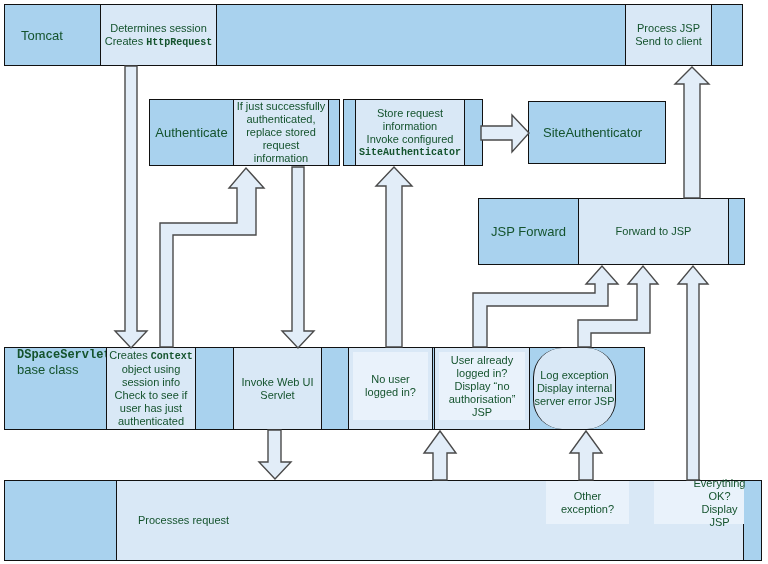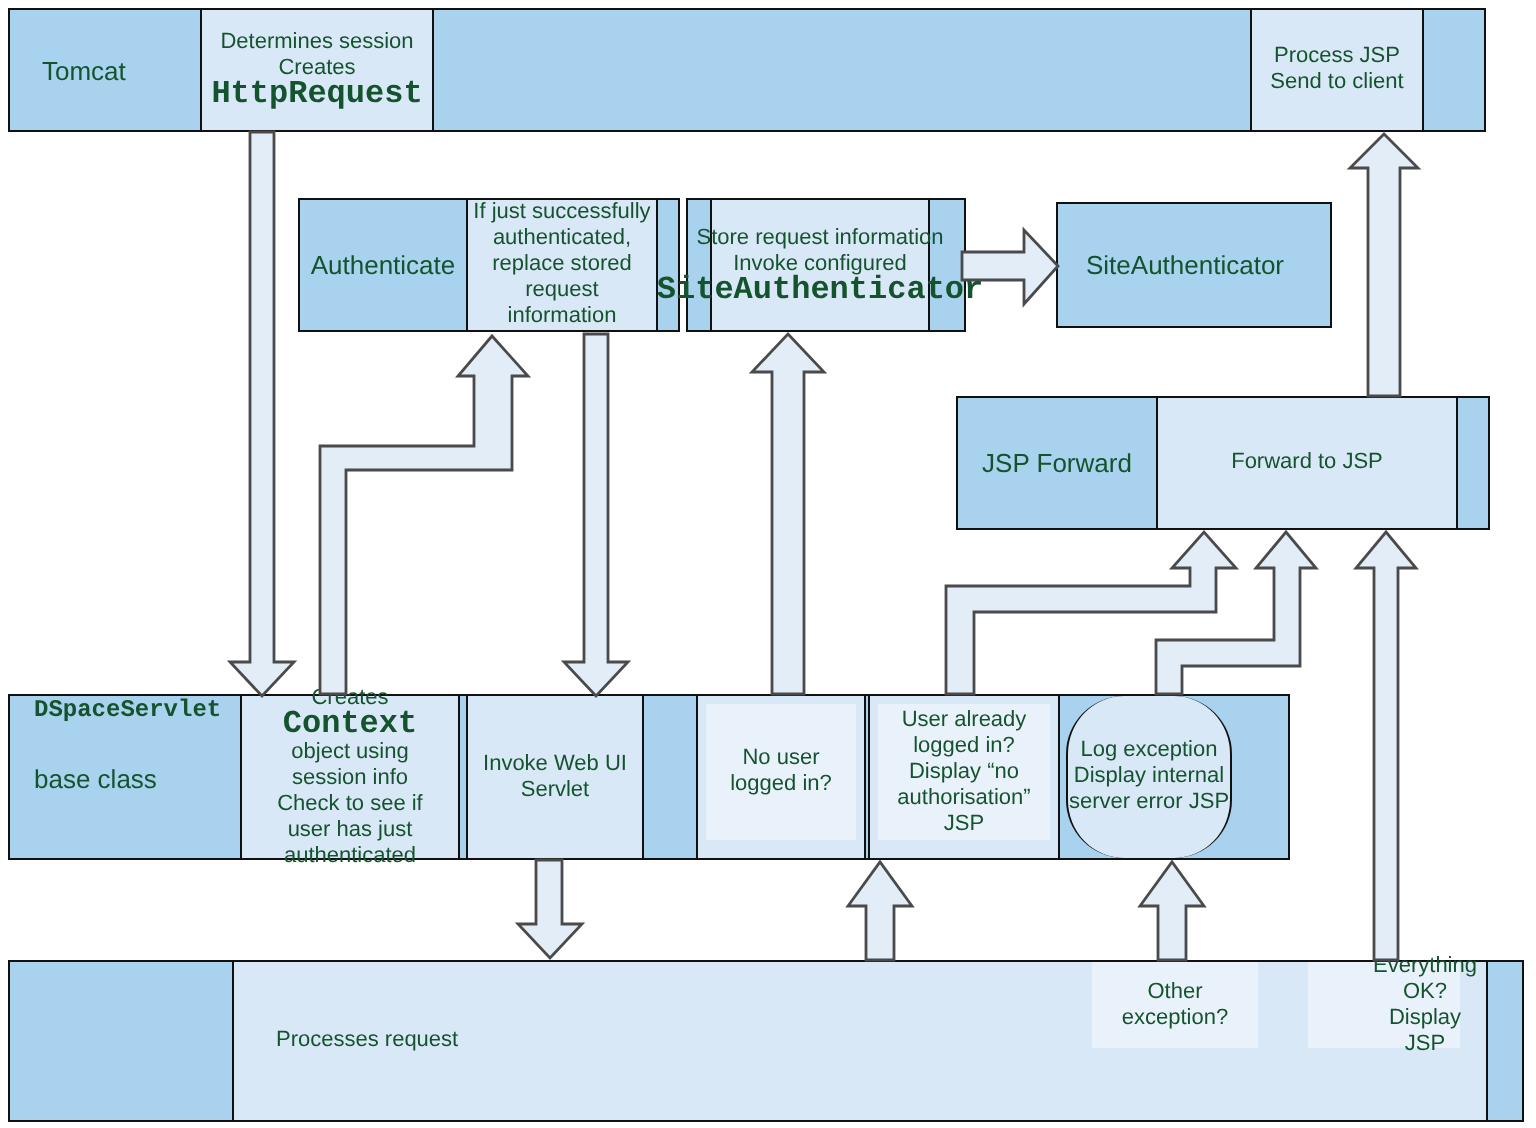--- a/index.html
+++ b/index.html
@@ -16,30 +16,30 @@
     font-family:"Liberation Sans",sans-serif;color:#14532d;overflow:hidden;
   }
   .bar{position:absolute;background:var(--dark-blue);border:1px solid var(--border);box-sizing:border-box;}
   .seg{position:absolute;top:0;bottom:0;background:var(--light-blue);
        border-left:1px solid var(--border);border-right:1px solid var(--border);
        display:flex;align-items:center;justify-content:center;box-sizing:border-box;}
   .comp-label{position:absolute;top:0;bottom:0;display:flex;align-items:center;font-size:13px;}
   .comp-label.center{justify-content:center;}
   .note{font-size:11px;line-height:13px;text-align:center;}
   .pre{white-space:pre-line;}
-  .code{font-family:"Liberation Mono","DejaVu Sans Mono",monospace;font-weight:bold;font-size:16px;}
+  .code{font-family:"Liberation Mono","DejaVu Sans Mono",monospace;font-weight:bold;font-size:10px;}
   .inner{position:absolute;left:4px;right:4px;top:4px;bottom:9px;background:var(--lighter-blue);
          display:flex;align-items:center;justify-content:center;}
   .floatbox{position:absolute;top:0;height:43px;background:var(--lighter-blue);
             display:flex;align-items:center;justify-content:center;box-sizing:border-box;}
   .arrow-layer{position:absolute;left:0;top:0;width:768px;height:564px;pointer-events:none;}
   .arrow-layer polygon{fill:var(--arrow-fill);stroke:var(--arrow-stroke);stroke-width:1.4;stroke-linejoin:miter;}
   .dspace-label{position:absolute;left:12px;top:0;bottom:0;display:flex;flex-direction:column;justify-content:flex-start;align-items:flex-start;}
   .dspace-label .code{font-size:12px;}
-  .dspace-label .plain{font-size:13px;line-height:15px;margin-top:20px;}
+  .dspace-label .plain{font-size:13px;line-height:15px;}
 </style>
 </head>
 <body>
 
 <div class="stage">
 
   <div class="bar" style="left:4px;top:4px;width:739px;height:62px;">
     <div class="comp-label" style="left:16px;">Tomcat</div>
     <div class="seg" style="left:95px;width:117px;">
       <div class="note">
@@ -82,21 +82,21 @@
     <div class="seg" style="left:99px;width:151px;">
       <div class="note">Forward to JSP</div>
     </div>
   </div>
 
   <div class="bar" style="left:4px;top:347px;width:641px;height:83px;">
     <div class="dspace-label">
       <span class="code">DSpaceServlet</span>
       <span class="plain">base class</span>
     </div>
-    <div class="seg" style="left:115px;width:110px;">
+    <div class="seg" style="left:101px;width:90px;">
       <div class="note">
         <div><span>Creates </span><span class="code">Context</span></div>
         <div class="pre">object using
 session info
 Check to see if
 user has just
 authenticated</div>
       </div>
     </div>
     <div class="seg" style="left:228px;width:89px;">
@@ -124,21 +124,21 @@
 server error JSP</div>
     </div>
   </div>
 
   <div class="bar" style="left:4px;top:480px;width:758px;height:81px;">
     <div class="seg" style="left:111px;width:628px;"></div>
     <div class="note" style="position:absolute;left:133px;top:0;bottom:0;display:flex;align-items:center;">Processes request</div>
     <div class="floatbox" style="left:541px;width:83px;">
       <div class="note pre">Other exception?</div>
     </div>
-    <div class="floatbox" style="left:649px;width:76px;padding-left:41px;">
+    <div class="floatbox" style="left:649px;width:90px;padding-left:41px;">
       <div class="note pre">Everything OK?
 Display JSP</div>
     </div>
   </div>
 
   <svg class="arrow-layer" viewBox="0 0 768 564">
     <polygon points="125,66 137,66 137,331 147,331 131,348 115,331 125,331"></polygon>
     <polygon points="160,347 160,223 237,223 237,188 229,188 246,168 264,188 256,188 256,235 173,235 173,347"></polygon>
     <polygon points="292,167 304,167 304,331 314,331 298,348 282,331 292,331"></polygon>
     <polygon points="386,347 386,186 376,186 394,167 412,186 402,186 402,347"></polygon>

